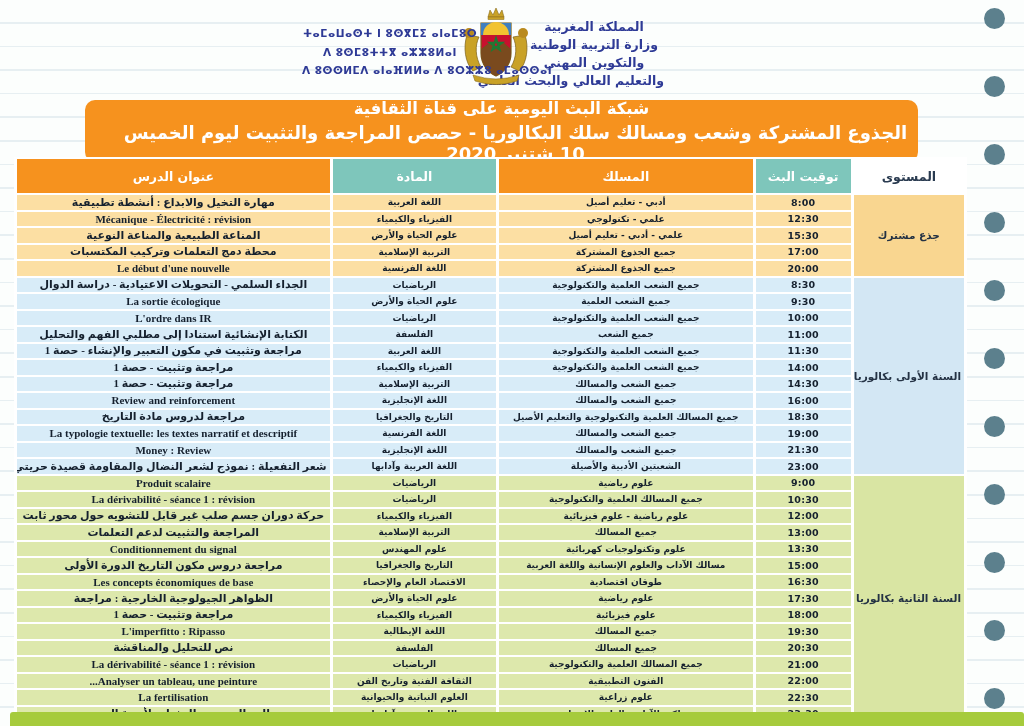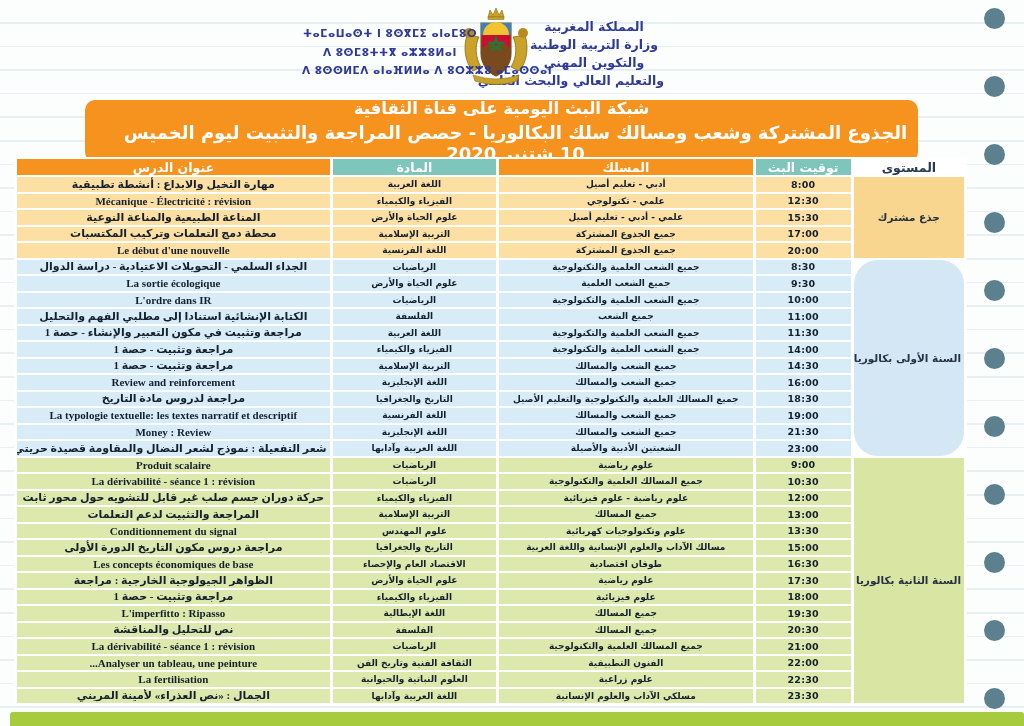--- a/index.html
+++ b/index.html
@@ -57,38 +57,38 @@
   }
   .banner .l1{font-size:16.5px;}
   .banner .l2{font-size:18px;margin-left:28px;}
   
   .table-wrap{position:absolute;left:14px;top:157px;width:953px;}
   table{
     width:953px;border-collapse:separate;border-spacing:3px 2px;
     direction:rtl;background:#fff;table-layout:fixed;
   }
   th{
-    height:16px;font-size:12.5px;font-weight:bold;color:#fff;
+    height:34px;font-size:12.5px;font-weight:bold;color:#fff;
     text-align:center;vertical-align:middle;padding:0 2px;
   }
   th.h-orange{background:var(--orange);}
   th.h-teal{background:var(--teal);}
   th.h-plain{background:transparent;color:#2A3B50;}
   td{
     height:14.5px;font-size:9px;font-weight:bold;color:var(--ink);
     text-align:center;vertical-align:middle;padding:0 3px;
     overflow:hidden;white-space:nowrap;
   }
   td.cell-title{font-family:"Liberation Serif","DejaVu Sans",sans-serif;font-size:11px;}
   td.cell-time{font-size:9.5px;letter-spacing:.2px;}
   td.level-cell{font-size:10.5px;color:#243244;}
   tr.sec-tc td{background:var(--tan-row);}
   tr.sec-tc td.level-cell{background:var(--tan-level);}
   tr.sec-1bac td{background:var(--blue-row);}
-  tr.sec-1bac td.level-cell{background:var(--blue-level);border-radius:24px;}
+  tr.sec-1bac td.level-cell{background:var(--blue-level);}
   tr.sec-2bac td{background:var(--green-row);}
   tr.sec-2bac td.level-cell{background:var(--green-level);}
   
   .bottom-bar{
     position:absolute;left:10px;top:712px;width:1014px;height:14px;
     background:var(--lime);border-radius:3px 3px 0 0;
   }
 </style>
 </head>
 <body>

